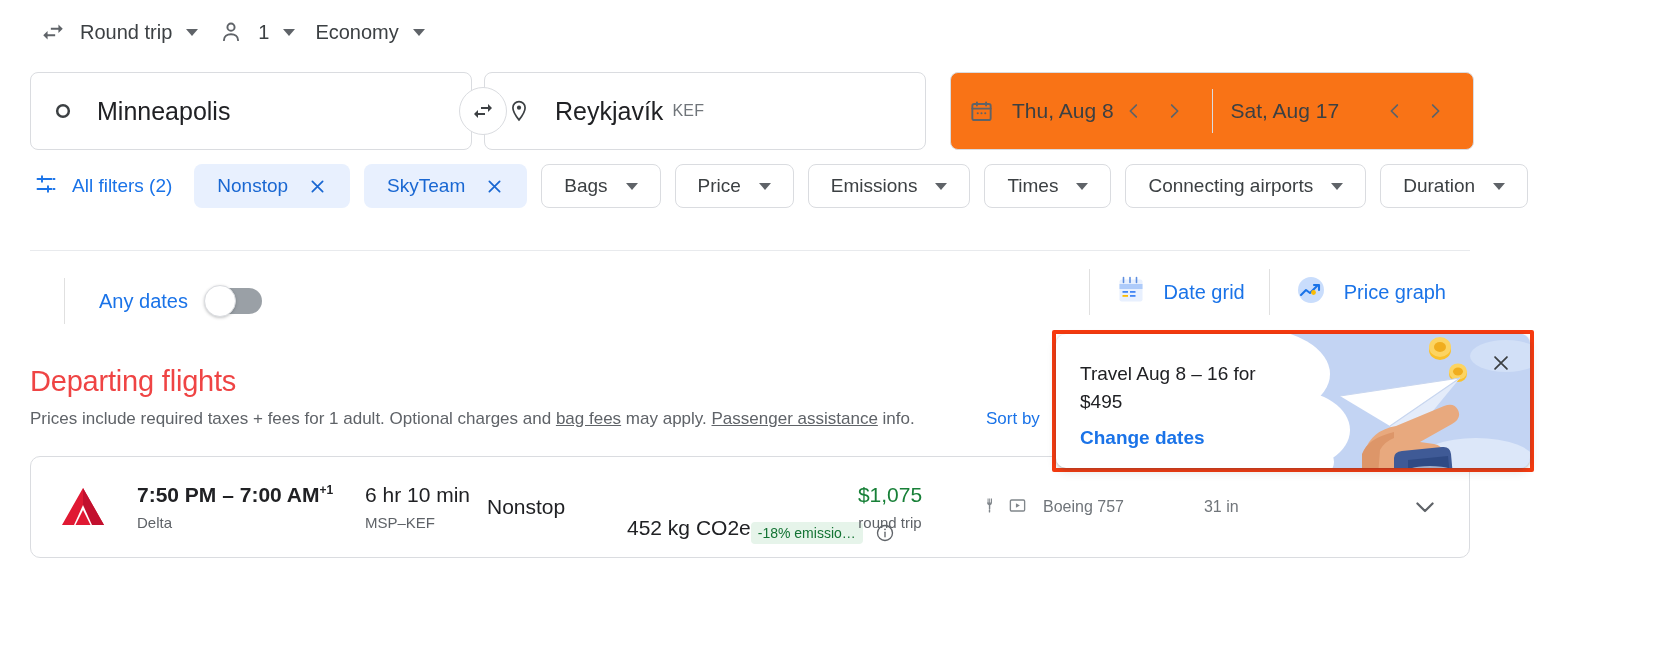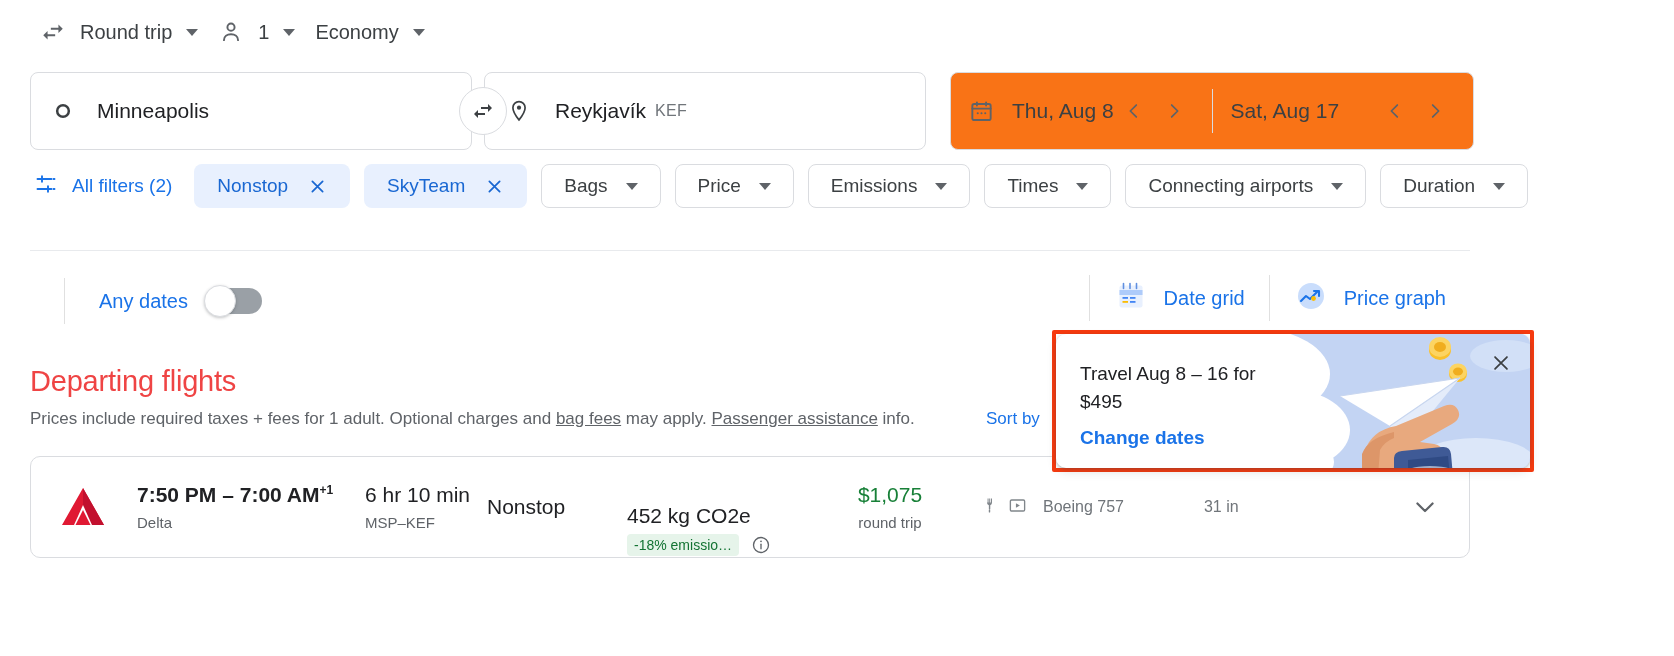--- a/index.html
+++ b/index.html
@@ -52,21 +52,21 @@
     border-radius: 8px;
     display: flex; align-items: center;
     padding: 0 22px;
     background: #fff;
     cursor: text;
   }
   .field-origin { width: 442px; }
   .field-dest   { width: 442px; margin-left: 12px; }
   .field .pin { margin-right: 24px; display: flex; align-items: center; }
   .field .value {
-    font-size: 21px; color: #202124; white-space: nowrap;
+    font-size: 25px; color: #202124; white-space: nowrap;
   }
   .field .code {
     font-size: 16px; color: #70757a; margin-left: 9px; letter-spacing: .3px;
   }
   .swap-btn {
     position: absolute; left: 429px; top: 50%;
     transform: translateY(-50%);
     width: 48px; height: 48px; border-radius: 50%;
     background: #fff; border: 1px solid #dadce0;
     display: flex; align-items: center; justify-content: center;
@@ -146,21 +146,21 @@
   .toggle .knob {
     position: absolute; left: -2px; top: -3px;
     width: 32px; height: 32px; border-radius: 50%;
     background: #fff; border: 1px solid #dadce0;
     box-shadow: 0 1px 3px rgba(60,64,67,.3);
   }
   .vsep { width: 1px; height: 46px; background: #e0e0e0; margin: 0 34px; }
   .anydates-label { font-size: 20px; color: #1a73e8; cursor: pointer; }
 
   .graph-tools {
-    position: absolute; right: 204px; top: 274px;
+    position: absolute; right: 204px; top: 268px;
     display: flex; align-items: center;
   }
   .gt-sep { width: 1px; height: 46px; background: #e0e0e0; }
   .gt-btn {
     display: flex; align-items: center; gap: 16px;
     height: 48px; padding: 0 24px;
     color: #1a73e8; font-size: 20px; cursor: pointer;
     border-radius: 8px; white-space: nowrap;
   }
 
@@ -194,21 +194,21 @@
     flex: none;
   }
   .f-times { width: 228px; flex: none; }
   .f-line1 { font-size: 21px; font-weight: 700; color: #202124; white-space: nowrap; }
   .f-line1 sup { font-size: 12px; font-weight: 700; vertical-align: super; }
   .f-line2 { font-size: 15px; color: #5f6368; margin-top: 7px; white-space: nowrap; }
   .f-dur { width: 122px; flex: none; }
   .f-dur .f-line1 { font-weight: 400; }
   .f-stops { width: 140px; flex: none; }
   .f-stops .f-line1 { font-weight: 400; }
-  .f-emis { width: 182px; flex: none; display: flex; flex-direction: column; margin-top: 45px; }
+  .f-emis { width: 182px; flex: none; display: flex; flex-direction: row; margin-top: 45px; }
   .f-emis .f-line1 { font-weight: 400; }
   .emis-badge-row { display: flex; align-items: center; margin-top: 6px; }
   .emis-badge {
     background: #e6f4ea; color: #137333;
     font-size: 14px; border-radius: 4px;
     padding: 3px 7px; max-width: 120px;
     overflow: hidden; text-overflow: ellipsis; white-space: nowrap;
   }
   .emis-info { margin-left: 12px; display: flex; cursor: pointer; }
   .f-price { width: 162px; flex: none; text-align: center; }

